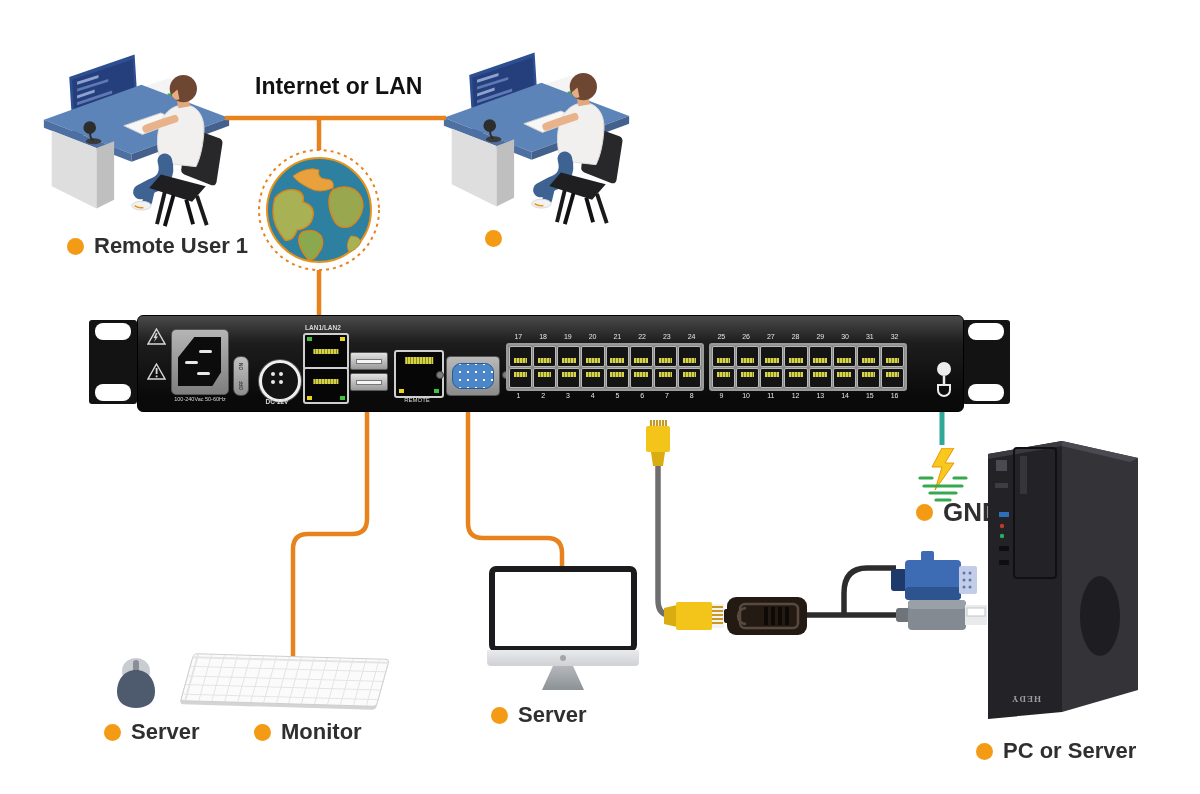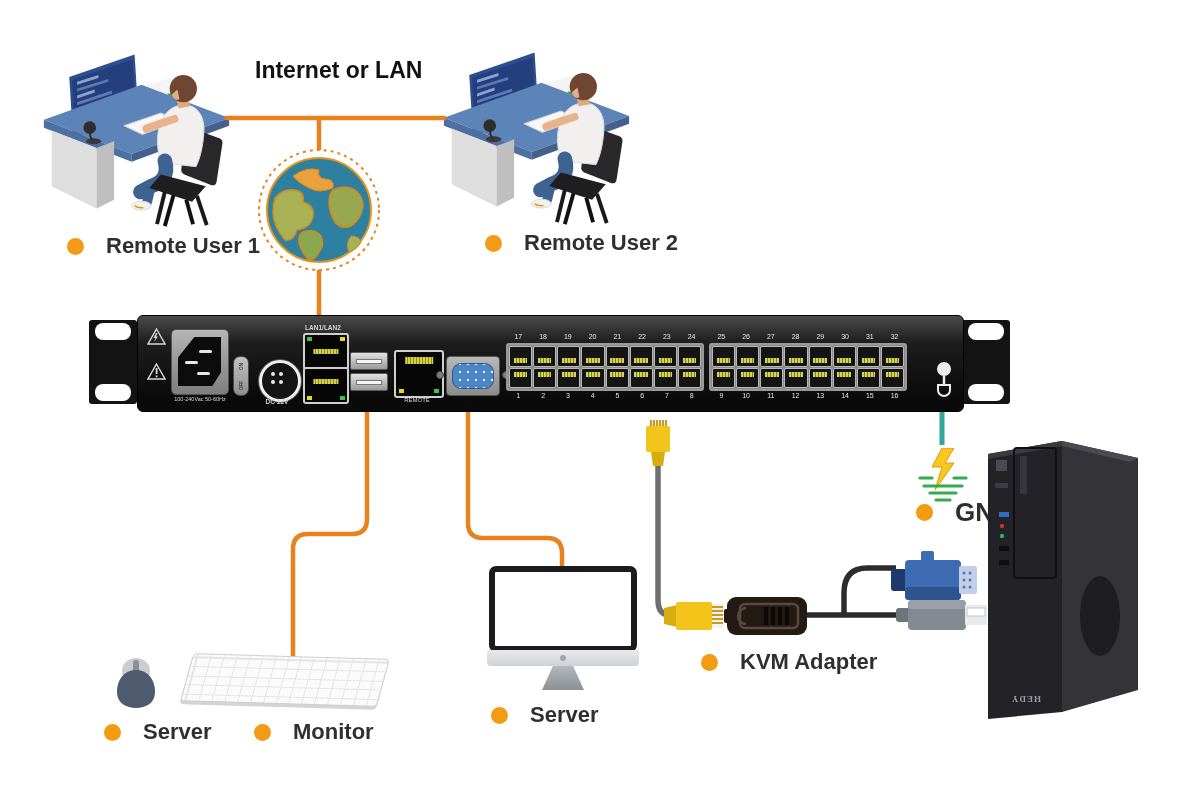--- a/index.html
+++ b/index.html
@@ -1,20 +1,20 @@
 <!DOCTYPE html>
 <html><head>
 <meta charset="utf-8">
 <style>
   html,body{margin:0;padding:0;background:#fff;}
   #canvas{position:relative;width:1200px;height:794px;background:#fff;overflow:hidden;
           font-family:"Liberation Sans",sans-serif;}
   .abs{position:absolute;}
   
-  .lbl{position:absolute;display:flex;align-items:center;gap:22px;}
+  .lbl{position:absolute;display:flex;align-items:center;gap:10px;}
   .lbl .dot{width:17px;height:17px;border-radius:50%;background:#F49B15;flex:0 0 auto;}
   .lbl .txt{font-size:22px;font-weight:600;color:#2f2f2f;white-space:nowrap;}
   .title{position:absolute;font-size:23px;font-weight:600;color:#111;white-space:nowrap;}
   
   .ear{position:absolute;width:48px;height:84px;background:#131313;border-radius:3px;}
   .ear .hole{position:absolute;width:36px;height:17px;background:#fff;border-radius:8px;left:6px;}
   .rack-body{position:absolute;left:137px;top:315px;width:825px;height:95px;border-radius:6px;
              background:linear-gradient(#4a4a4a,#1d1d1d 28%,#0a0a0a 85%);border:1px solid #000;}
   .rack-body .tiny{position:absolute;color:#d6d6d6;text-align:center;}
   .inlet{position:absolute;left:33px;top:13px;width:56px;height:64px;background:linear-gradient(#b5b5b5,#7e7e7e);
@@ -158,28 +158,27 @@
   <svg class="abs" style="left:255px;top:146px" width="128" height="128">
     <circle cx="64" cy="64" r="60" fill="#fff" stroke="#E8821C" stroke-width="2" stroke-dasharray="3 4"></circle>
     <circle cx="64" cy="64" r="52" fill="#2e80a0" stroke="#E8941C" stroke-width="2"></circle>
     <path d="M38,30 q14,-10 26,-6 q-2,8 6,9 q10,0 8,9 q-14,6 -24,0 q-12,-6 -16,-12 z" fill="#e8a13c" stroke="#d8871c"></path>
     <path d="M20,52 q8,-10 20,-8 q10,2 8,12 q12,4 10,14 q-2,12 -16,14 q-4,12 -12,10 q-12,-14 -12,-28 q0,-8 2,-14 z" fill="#a8b255" stroke="#d8871c" stroke-width="1.5"></path>
     <path d="M48,86 q12,-4 18,4 q4,8 -2,16 q-4,8 -10,8 q-8,-8 -10,-18 q-1,-7 4,-10 z" fill="#8aa84e" stroke="#d8871c" stroke-width="1.5"></path>
     <path d="M78,44 q12,-6 22,0 q8,6 8,16 q-2,14 -12,20 q-10,4 -16,-4 q-6,-10 -6,-20 q0,-8 4,-12 z" fill="#99a84f" stroke="#d8871c" stroke-width="1.5"></path>
     <path d="M96,90 q8,0 10,6 q-4,8 -12,10 q-4,-8 2,-16 z" fill="#a8b255" stroke="#d8871c"></path>
   </svg>
 
-  <div class="title" style="left:255px;top:57px">Internet or LAN</div>
+  <div class="title" style="left:255px;top:73px">Internet or LAN</div>
   <div class="lbl" style="left:67px;top:233px">
     <span class="dot"></span>
     <span class="txt">Remote User 1</span>
   </div>
   <div class="lbl" style="left:485px;top:230px">
     <span class="dot"></span>
-    <span class="txt">Remote User 2</span>
   </div>
 
   <div class="ear" style="left:89px;top:320px">
     <div class="hole" style="top:3px"></div>
     <div class="hole" style="top:64px"></div>
   </div>
   <div class="ear" style="left:962px;top:320px">
     <div class="hole" style="top:3px"></div>
     <div class="hole" style="top:64px"></div>
   </div>
@@ -452,24 +451,20 @@
   </svg>
 
   <svg class="abs" style="left:896px;top:597px" width="94" height="36">
     <rect x="0" y="11" width="14" height="14" rx="3" fill="#6f747b"></rect>
     <rect x="12" y="3" width="58" height="30" rx="4" fill="#848a92"></rect>
     <rect x="12" y="3" width="58" height="9" rx="4" fill="#9aa0a8"></rect>
     <rect x="69" y="8" width="22" height="20" fill="#e8eaec"></rect>
     <rect x="71" y="11" width="18" height="8" fill="#fff" stroke="#c2c6ca"></rect>
   </svg>
 
-  <div class="lbl" style="left:701px;top:649px">
-    <span class="dot"></span>
-    <span class="txt">KVM Adapter</span>
-  </div>
 
   <svg class="abs" style="left:915px;top:448px" width="56" height="56">
     <polygon points="27,0 39,0 30,15 39,15 20,42 27,19 17,19" fill="#f8c81c" stroke="#e8960f" stroke-width="1"></polygon>
     <g stroke="#35a94e" stroke-width="3.2" stroke-linecap="round">
       <path d="M5,30 H17"></path>
         <path d="M39,30 H51"></path>
       <path d="M9,38 H47"></path>
         <path d="M15,45 H41"></path>
         <path d="M21,52 H35"></path>
     </g>
@@ -489,14 +484,18 @@
     <rect x="15" y="45" width="13" height="5" fill="#3c3c44"></rect>
     <rect x="34" y="10" width="42" height="130" rx="3" fill="none" stroke="#101014" stroke-width="2"></rect>
     <rect x="40" y="18" width="7" height="38" fill="#35353b"></rect>
     <rect x="19" y="74" width="10" height="5" fill="#2e6fbd"></rect>
     <circle cx="22" cy="88" r="2.2" fill="#c0392b"></circle>
     <circle cx="22" cy="98" r="2.2" fill="#27ae60"></circle>
     <rect x="19" y="108" width="10" height="5" fill="#0f0f12"></rect>
     <rect x="19" y="122" width="10" height="5" fill="#0f0f12"></rect>
     <text x="0" y="0" transform="translate(46,258) rotate(180)" text-anchor="middle" font-size="9" fill="#9a9aa2" font-family="Liberation Serif, serif" font-weight="700" letter-spacing="1">HEDY</text>
   </svg>
+  <div class="lbl" style="left:976px;top:738px">
+    <span class="dot"></span>
+    <span class="txt">PC or Server</span>
+  </div>
 
 </div>
 
 </body></html>

